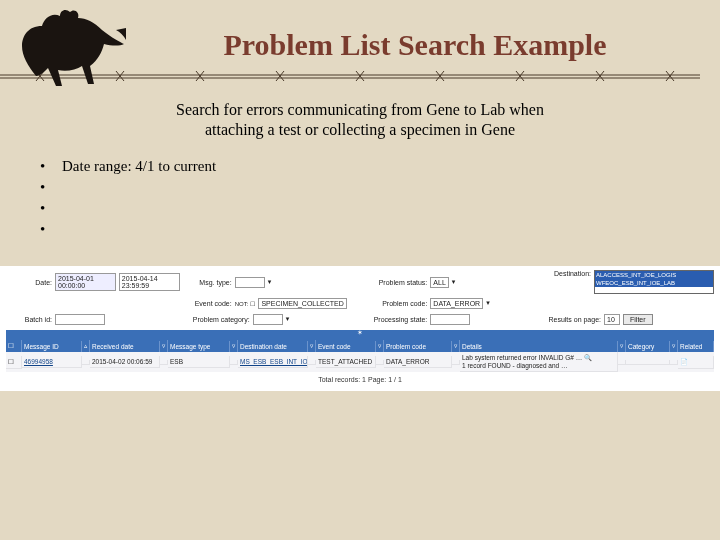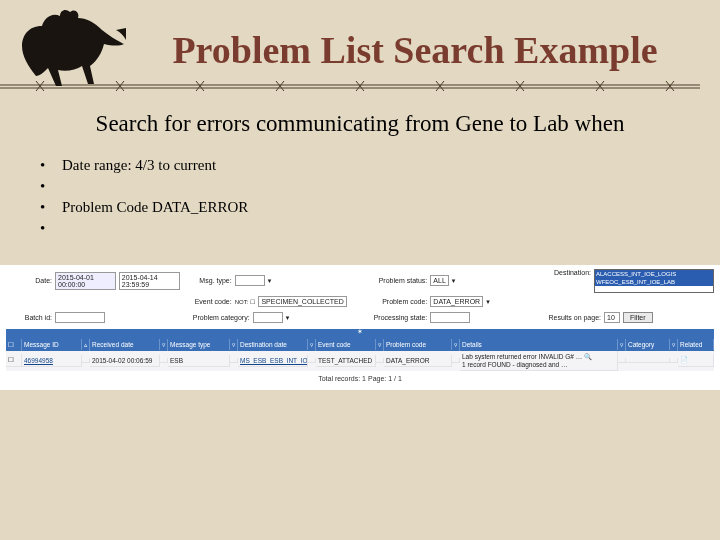--- a/index.html
+++ b/index.html
@@ -13,34 +13,34 @@
   }
   .horse {
     position: absolute;
     top: 6px;
     left: 8px;
     width: 120px;
     height: 82px;
   }
   .title {
     text-align: center;
-    font-size: 38px;
+    font-size: 30px;
     color: #7a3c2e;
     font-family: "Times New Roman", serif;
     padding-top: 28px;
     padding-left: 110px;
   }
   .barbwire {
     width: 700px;
     height: 12px;
     margin: 8px auto 0;
   }
   .subtitle {
     text-align: center;
-    font-size: 23px;
+    font-size: 16px;
     color: #000;
     margin: 14px 40px 3px;
     line-height: 1.25;
   }
   .bullets {
     margin: 18px 40px 0 40px;
     font-size: 15px;
     color: #000;
   }
   .bullets .row { display: flex; margin-bottom: 4px; }
@@ -123,33 +123,33 @@
       </g>
     <g transform="translate(670,0)">
         <line x1="-4" y1="1" x2="4" y2="11"></line>
         <line x1="4" y1="1" x2="-4" y2="11"></line>
       </g>
   </g>
 </svg>
 
 <div class="subtitle">
   <span>Search for errors communicating from Gene to Lab when</span><br>
+  <span>attaching a test or collecting a specimen in Gene</span>
 </div>
 
 <div class="bullets">
   <div class="row">
       <span class="dot">•</span>
-      <span>Date range:  4/3 to current</span>
-    </div>
-  <div class="row">
-      <span class="dot">•</span>
-    </div>
-  <div class="row">
-      <span class="dot">•</span>
-      <span>Problem Code DATA_ERROR</span>
+      <span>Date range:  4/1 to current</span>
+    </div>
+  <div class="row">
+      <span class="dot">•</span>
+    </div>
+  <div class="row">
+      <span class="dot">•</span>
     </div>
   <div class="row">
       <span class="dot">•</span>
     </div>
 </div>
 
 
 <div class="app">
   <div class="filters">
 

